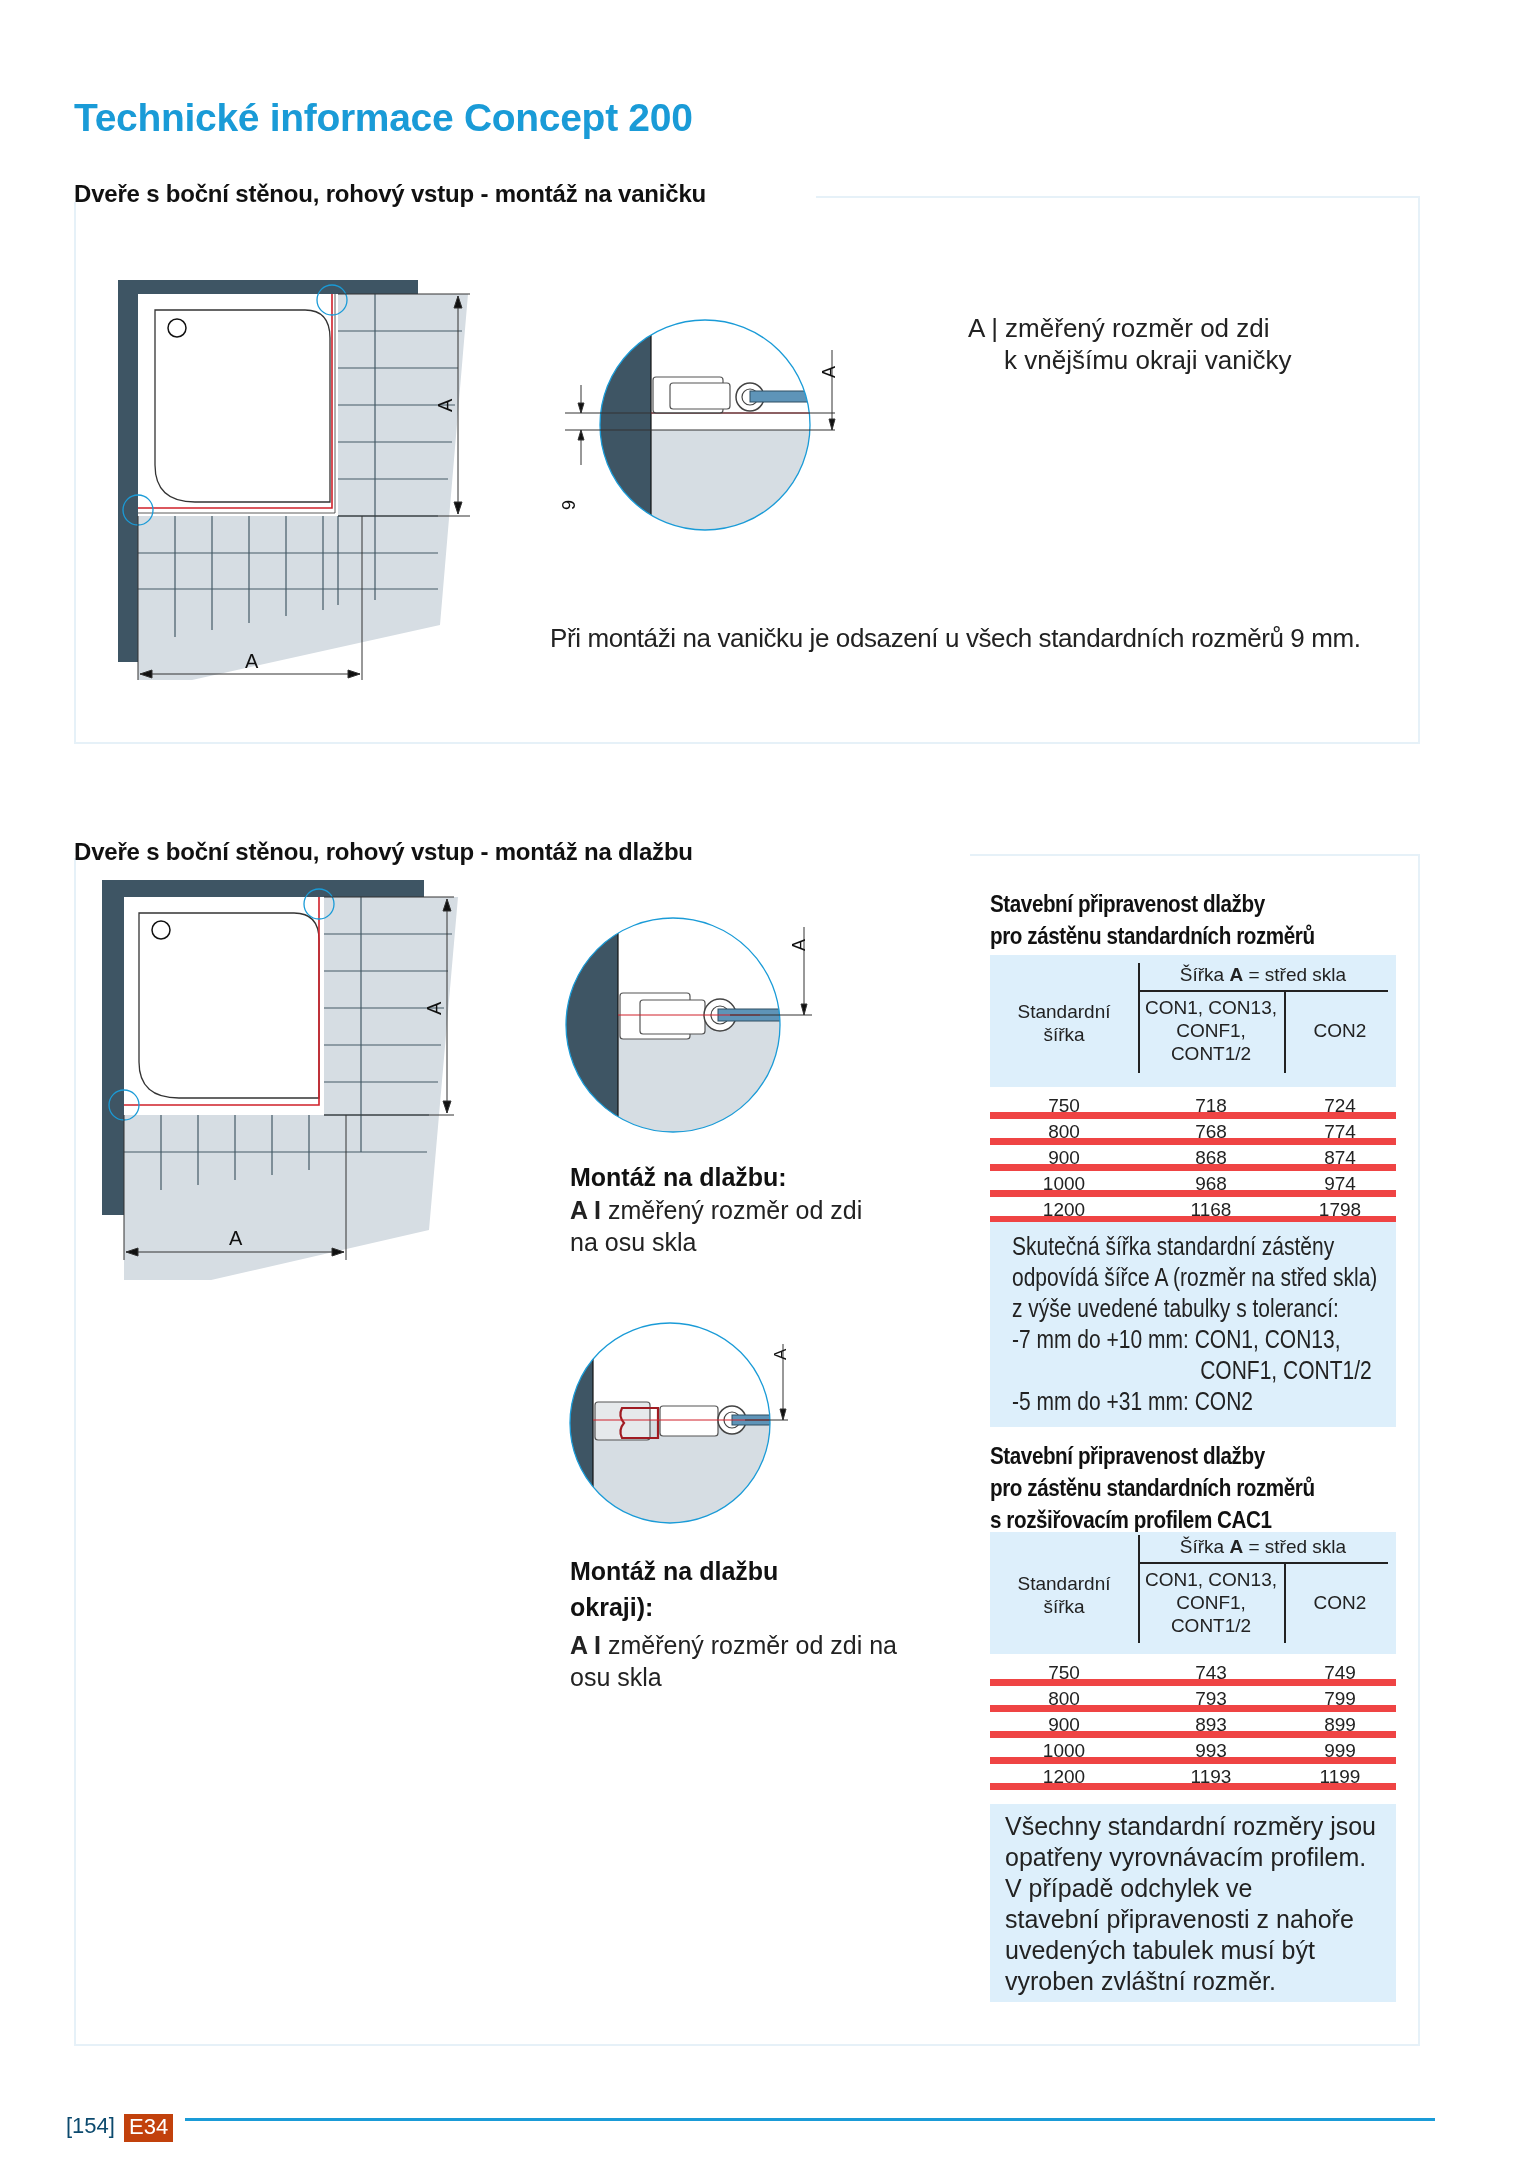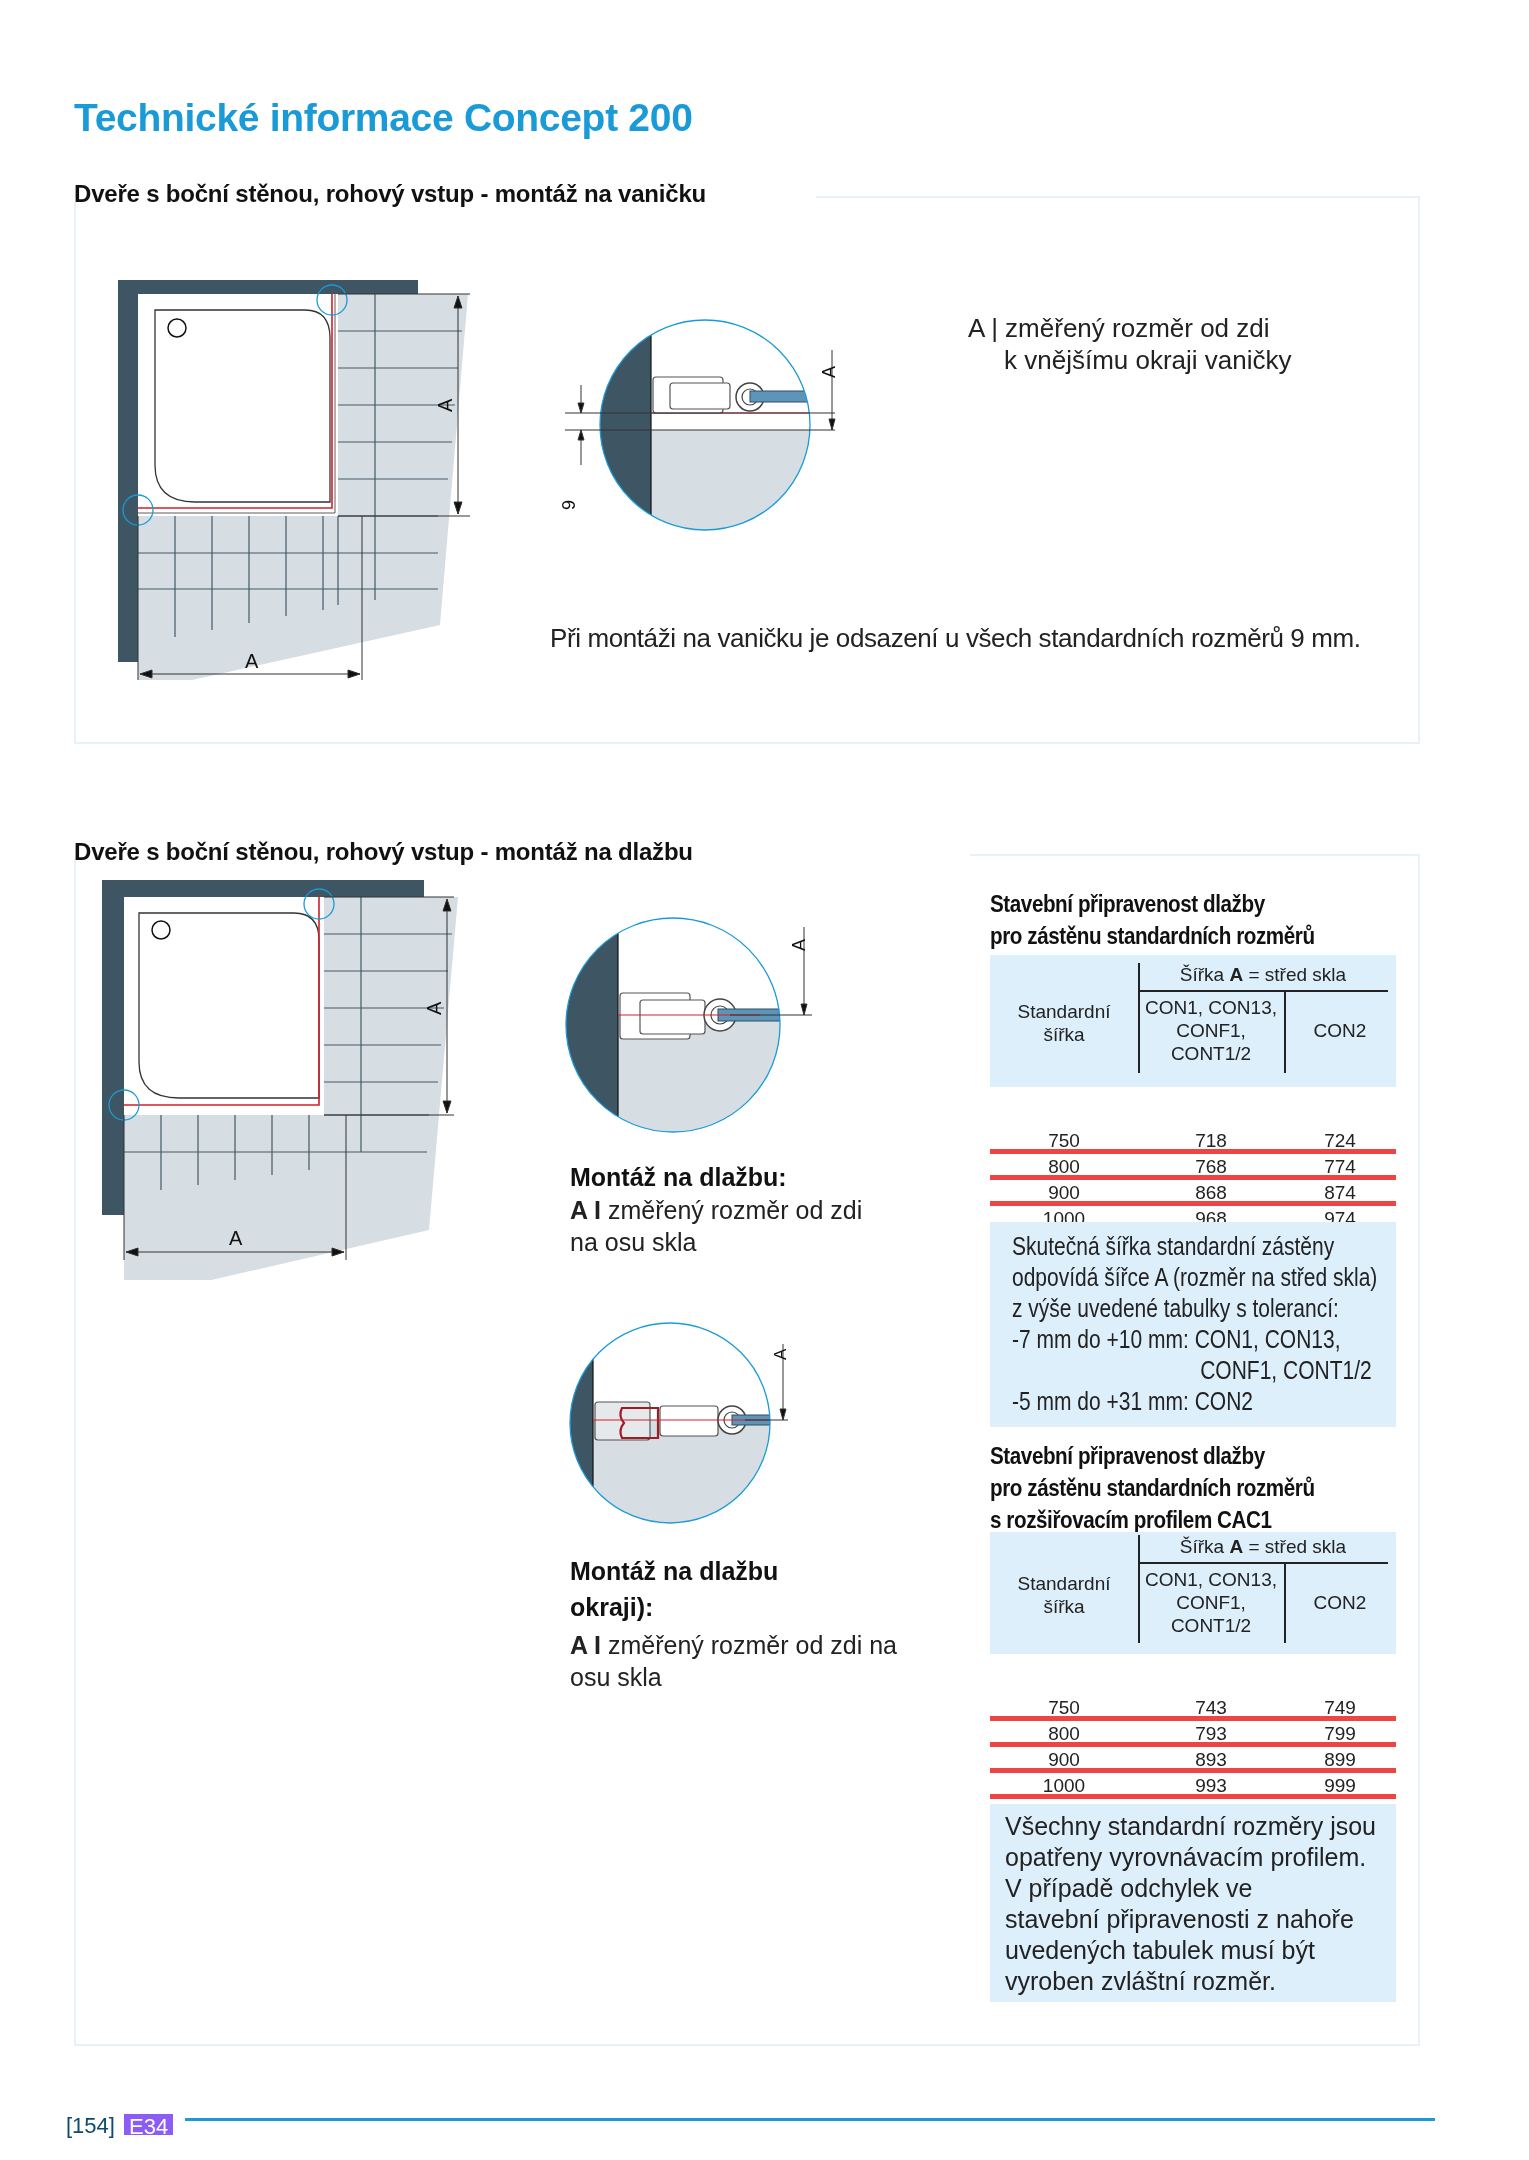--- a/index.html
+++ b/index.html
@@ -6,25 +6,25 @@
   html, body { width: 1529px; height: 2160px; background: #ffffff; }
   body { position: relative; font-family: "Liberation Sans", sans-serif; color: #1a1a1a; overflow: hidden; }
   .abs { position: absolute; }
   .title { left: 74px; top: 96px; font-size: 39px; font-weight: bold; color: #1a9bd7; letter-spacing: -0.3px; }
   .h2 { font-size: 24px; font-weight: bold; color: #111; letter-spacing: -0.2px; }
   .panel { border: 2px solid #e6f1f8; background: #fff; }
   .panel-mask { background: #fff; }
   .txt { font-size: 26px; color: #222; line-height: 32px; }
   .h3 { font-size: 24px; font-weight: bold; color: #111; line-height: 32px; letter-spacing: -0.5px; }
   .thead-box { background: #ddeffb; }
-  .tbl-row { position: absolute; left: 0; right: 0; height: 26px; border-bottom: 5px solid #ef4444; font-size: 19px; color: #222; margin-top: 35px; }
+  .tbl-row { position: absolute; left: 0; right: 0; height: 26px; border-bottom: 7px solid #ef4444; font-size: 19px; color: #222; }
   .tbl-row span { position: absolute; top: 2px; transform: translateX(-50%); }
   .note { background: #ddeffb; font-size: 24px; color: #222; line-height: 31px; }
   .footer-num { font-size: 22px; color: #0c4a6e; }
-  .footer-badge { background: #8b5cf6; color: #fff; font-size: 22px; padding: 0 5px; height: 21px; line-height: 25px; }
+  .footer-badge { background: #c2410c; color: #fff; font-size: 22px; padding: 0 5px; height: 28px; line-height: 25px; }
   .footer-line { height: 3px; background: #1a9bd7; }
 </style>
 </head>
 <body>
 
 <div class="abs title">Technické informace Concept 200</div>
 
 <div class="abs panel" style="left:74px; top:196px; width:1346px; height:548px;"></div>
 <div class="abs panel-mask" style="left:70px; top:180px; width:746px; height:22px;"></div>
 <div class="abs h2" style="left:74px; top:180px;">Dveře s boční stěnou, rohový vstup - montáž na vaničku</div>

